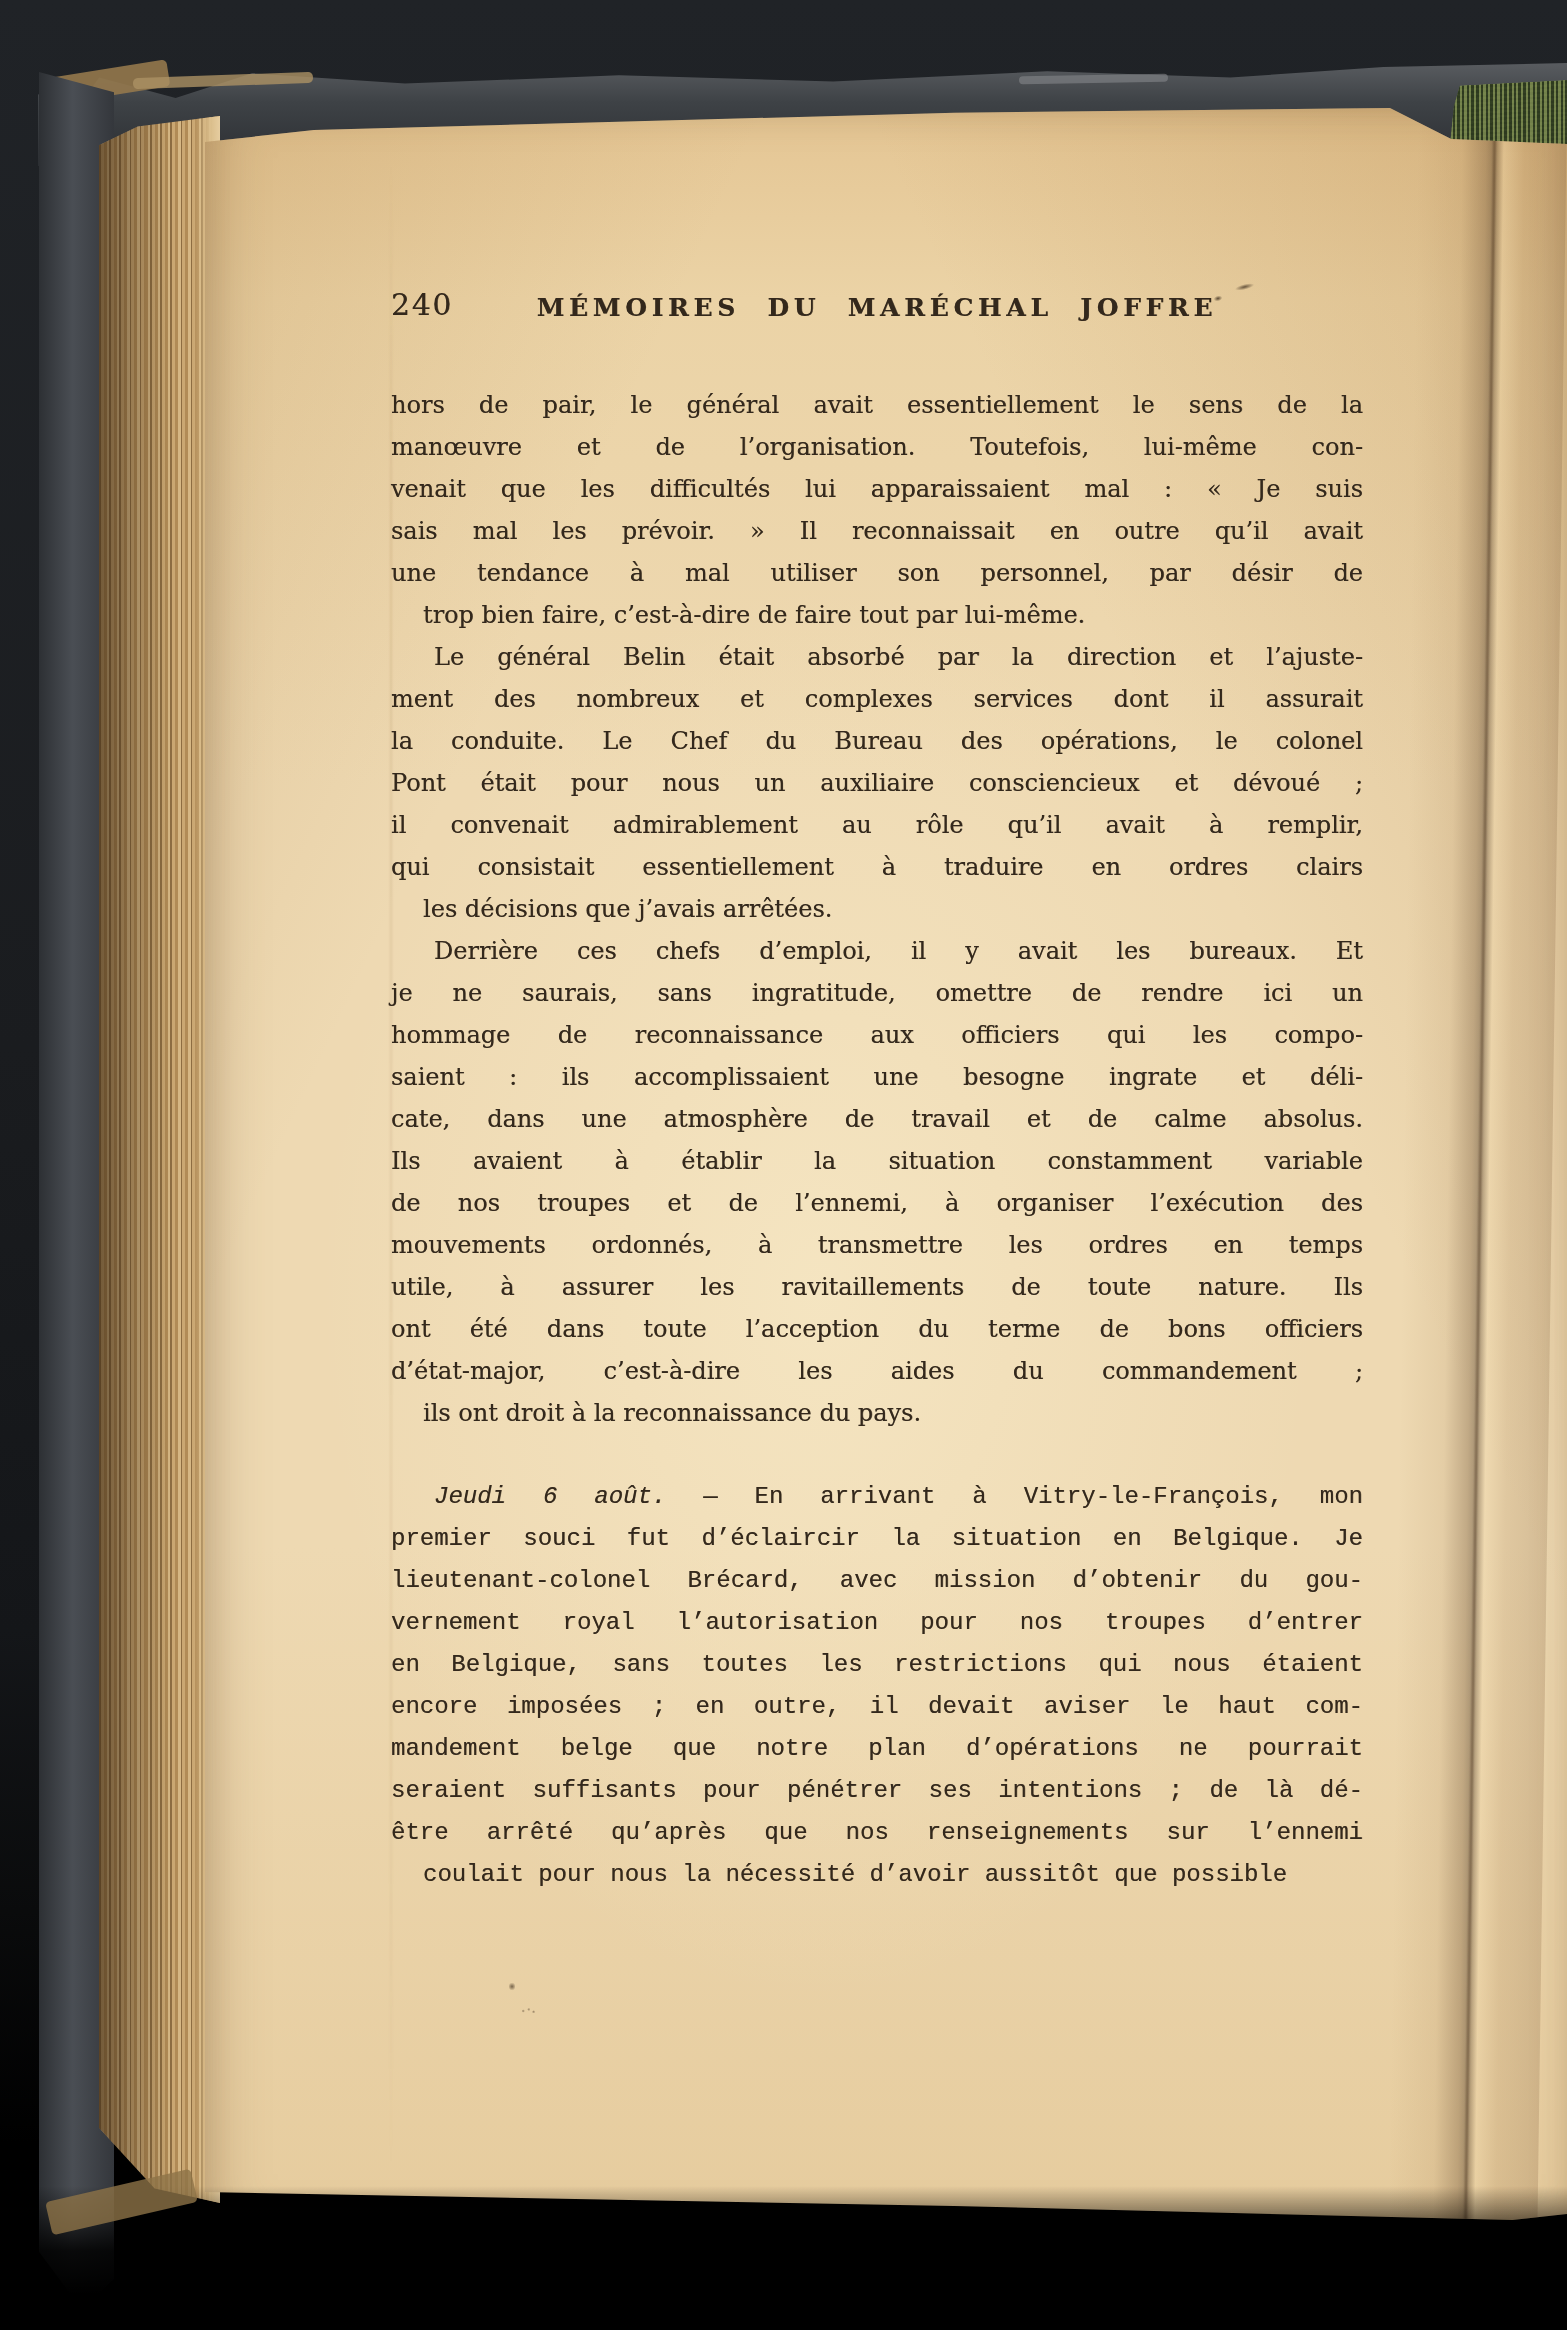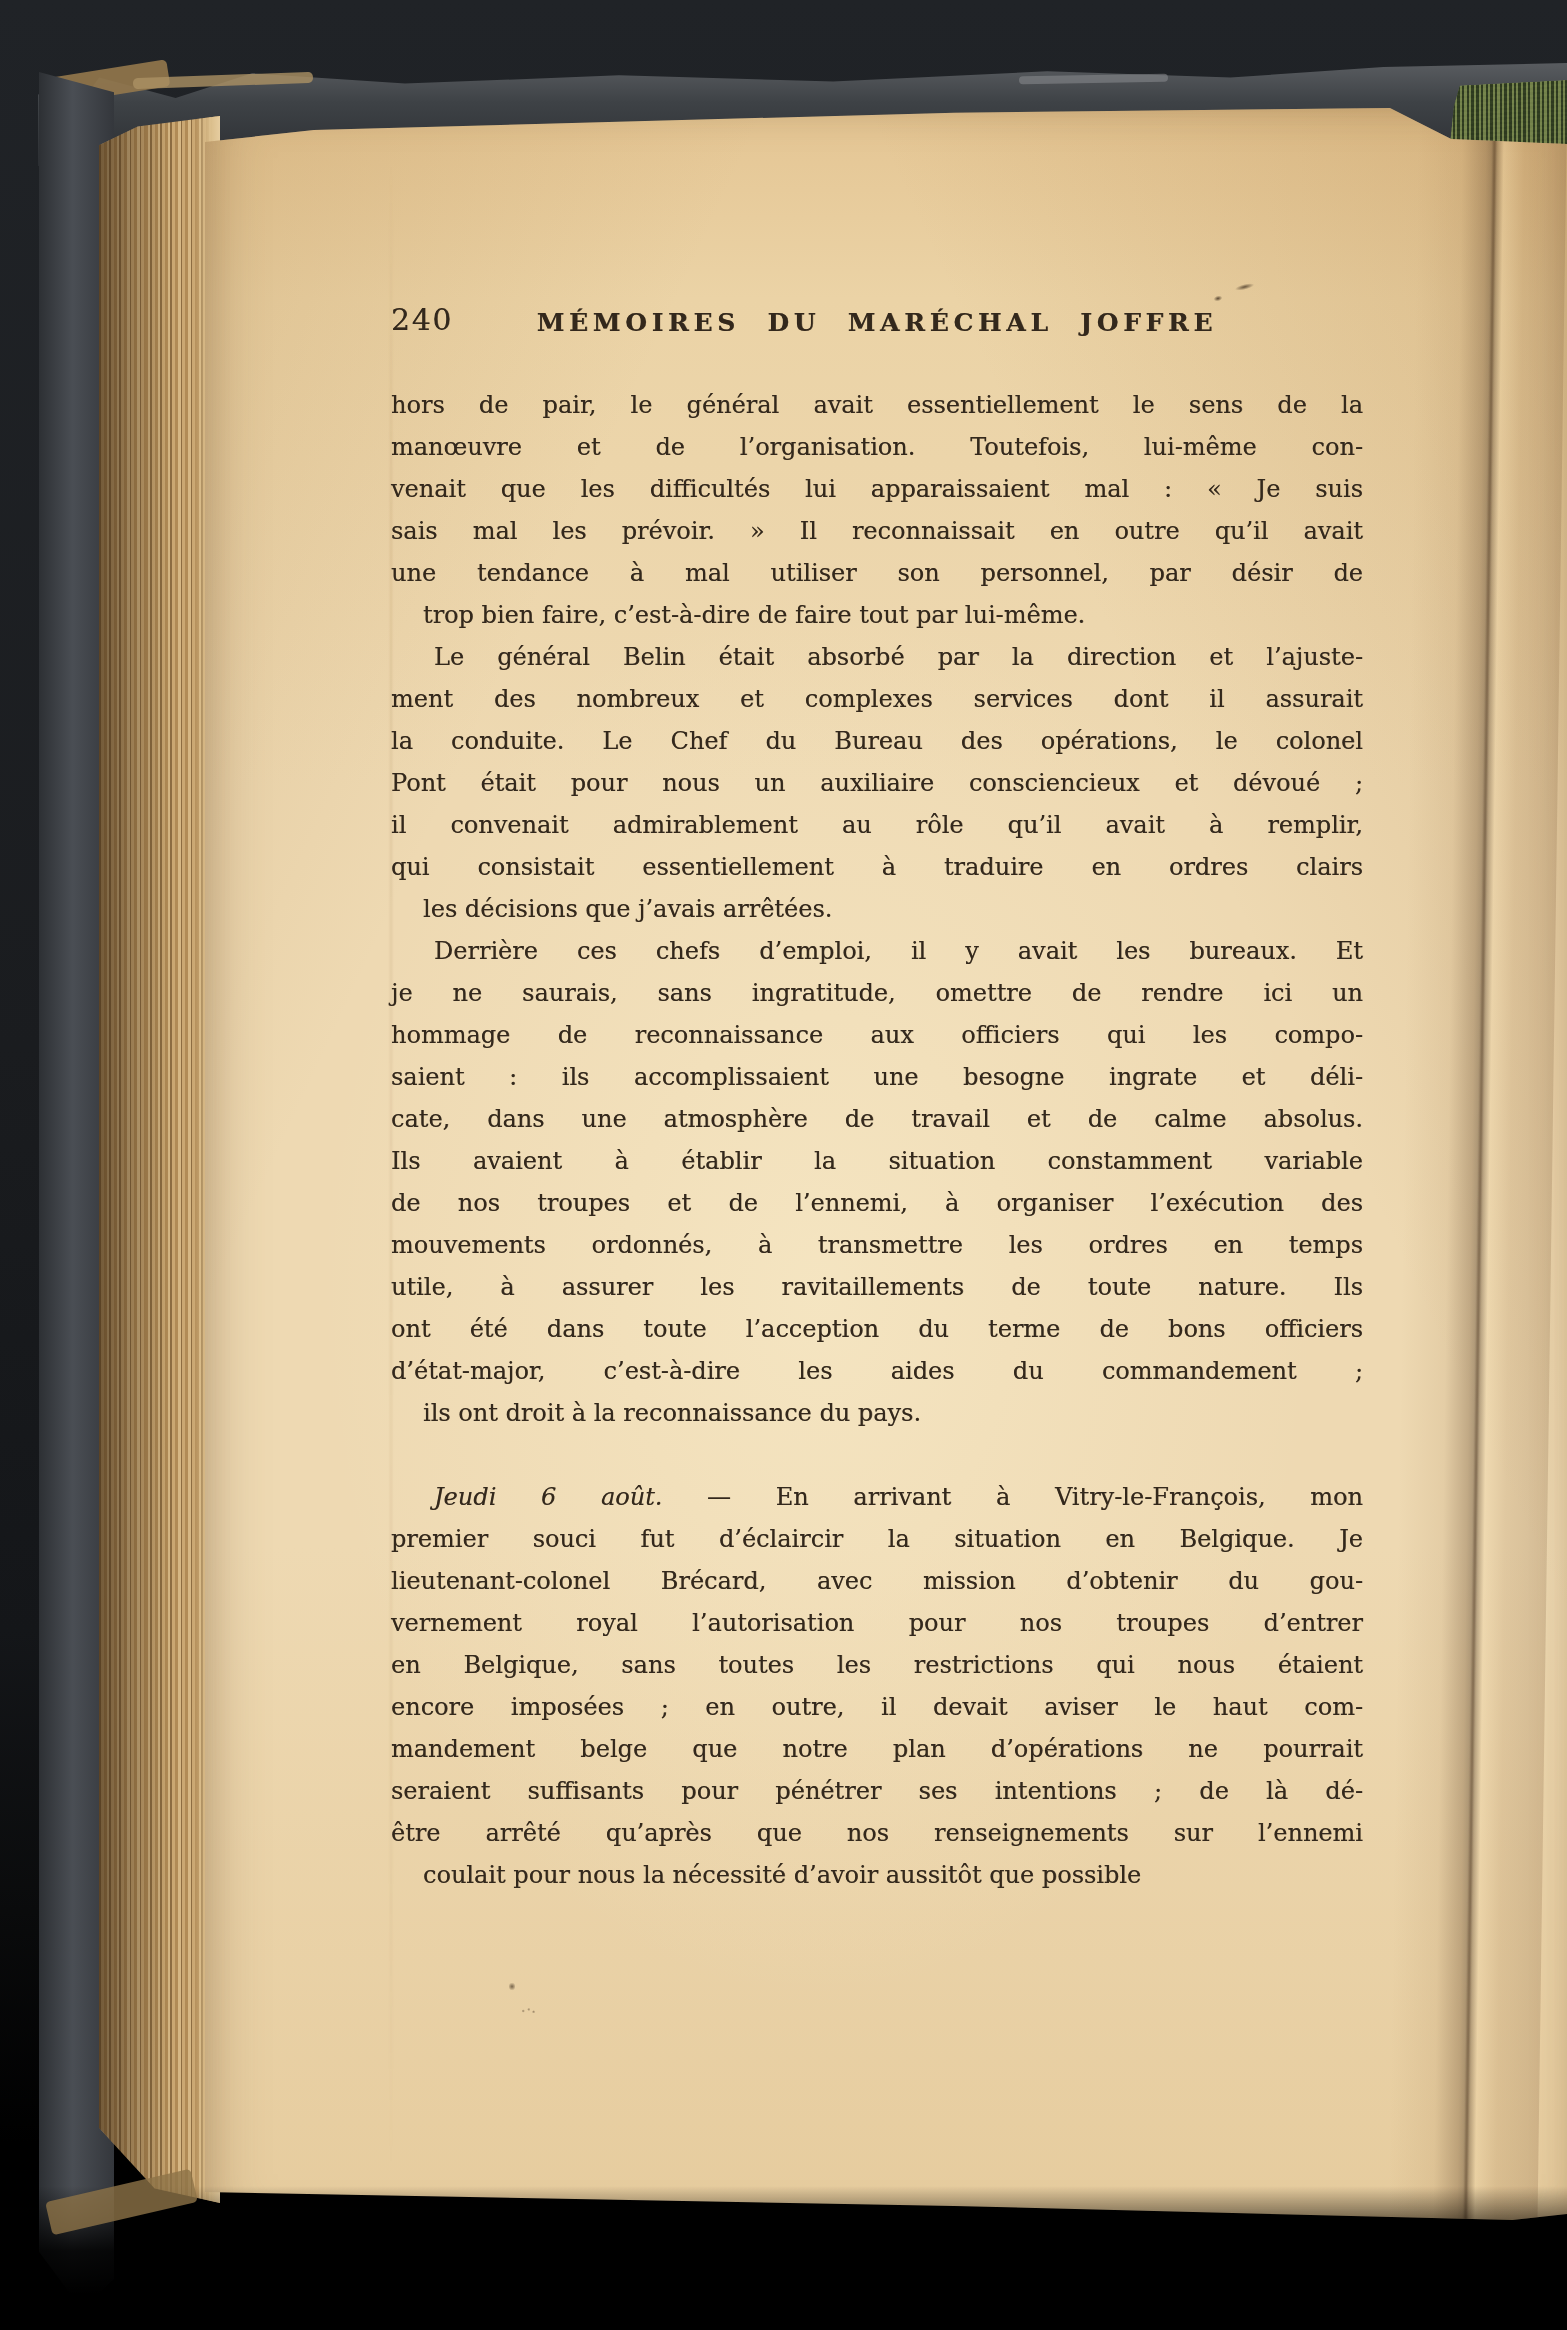--- a/index.html
+++ b/index.html
@@ -42,30 +42,30 @@
       linear-gradient(180deg,#e4c593 0%,#ebd3a6 9%,var(--paper,#eed9b2) 32%,#eed9b2 68%,#e6cc9e 100%);
     box-shadow:inset 23.5px 0 55px -17px rgba(118,84,44,.38), inset -6.3px 0 39px -9.4px rgba(118,80,40,.28);
     clip-path:polygon(0 34px,8% 22px,55% 4.7px,87% 0,91.5% 31px,100% 36px,100% 2106px,96% 2112px,55% 2098px,0 2084px);}
   #gutter-fold{position:absolute;right:0;top:0;width:149px;height:100%;transform:rotate(.8deg);transform-origin:top center;
     background:linear-gradient(90deg,rgba(0,0,0,0) 0%,rgba(140,100,55,.10) 30%,rgba(100,70,40,.32) 46%,rgba(58,38,20,.40) 52%,rgba(240,216,170,.28) 58%,rgba(150,110,65,.16) 72%,rgba(120,85,50,.22) 100%);}
   #gutter-fold:after{content:"";position:absolute;left:51%;top:0;width:2.4px;height:100%;
     background:rgba(66,42,22,.5);filter:blur(0.8px);}
   #page-crease{position:absolute;left:185px;top:55px;width:2.4px;height:2006px;filter:blur(0.8px);
     background:linear-gradient(180deg,transparent 0%,rgba(150,110,60,.16) 18%,rgba(150,110,60,.10) 80%,transparent 100%);}
   
-  #header-row{position:absolute;left:186px;top:193px;width:972px;height:39px;color:var(--ink,#33281c);}
+  #header-row{position:absolute;left:186px;top:178px;width:972px;height:39px;color:var(--ink,#33281c);}
   #page-number{position:absolute;left:0;top:1.6px;font-size:30px;line-height:34px;letter-spacing:1.6px;}
   #running-title{position:absolute;left:0;right:0;top:4.7px;text-align:center;font-size:25px;line-height:34px;
     letter-spacing:4.7px;word-spacing:14px;font-weight:bold;}
   #body-text{position:absolute;left:186px;top:276px;width:972px;font-size:24px;color:var(--ink,#33281c);}
   #header-row,#body-text{text-shadow:0.3px 0.3px 0.6px rgba(48,35,22,.55);}
   .text-line{height:42px;line-height:42px;text-align:justify;text-align-last:justify;}
   .text-line.para-end{text-align-last:left;margin-left:32px;}
   .text-line.indent{text-indent:43px;}
-  .paragraph.gap-before{margin-top:42px;}
+  .paragraph.gap-before{margin-top:42px;font-family:Liberation Mono, monospace;}
   .lead-italic{font-style:italic;}
   
   #ink-smudge{position:absolute;left:1001px;top:176px;width:55px;height:17px;transform:rotate(-14deg);
     background:radial-gradient(ellipse 6.3px 3.9px at 20% 62%,rgba(55,40,25,.8),transparent 70%),
                radial-gradient(ellipse 14px 3.9px at 72% 34%,rgba(55,40,25,.72),transparent 70%);}
   #ink-speck-1{position:absolute;left:304px;top:1874px;width:6.3px;height:9.4px;border-radius:50%;
     background:radial-gradient(circle,rgba(58,42,26,.65),transparent 75%);}
   #ink-speck-2{position:absolute;left:315px;top:1899px;width:15.7px;height:7.8px;
     background:radial-gradient(circle 2.4px at 20% 50%,rgba(58,42,26,.5),transparent 70%),
                radial-gradient(circle 2.4px at 55% 30%,rgba(58,42,26,.45),transparent 70%),

